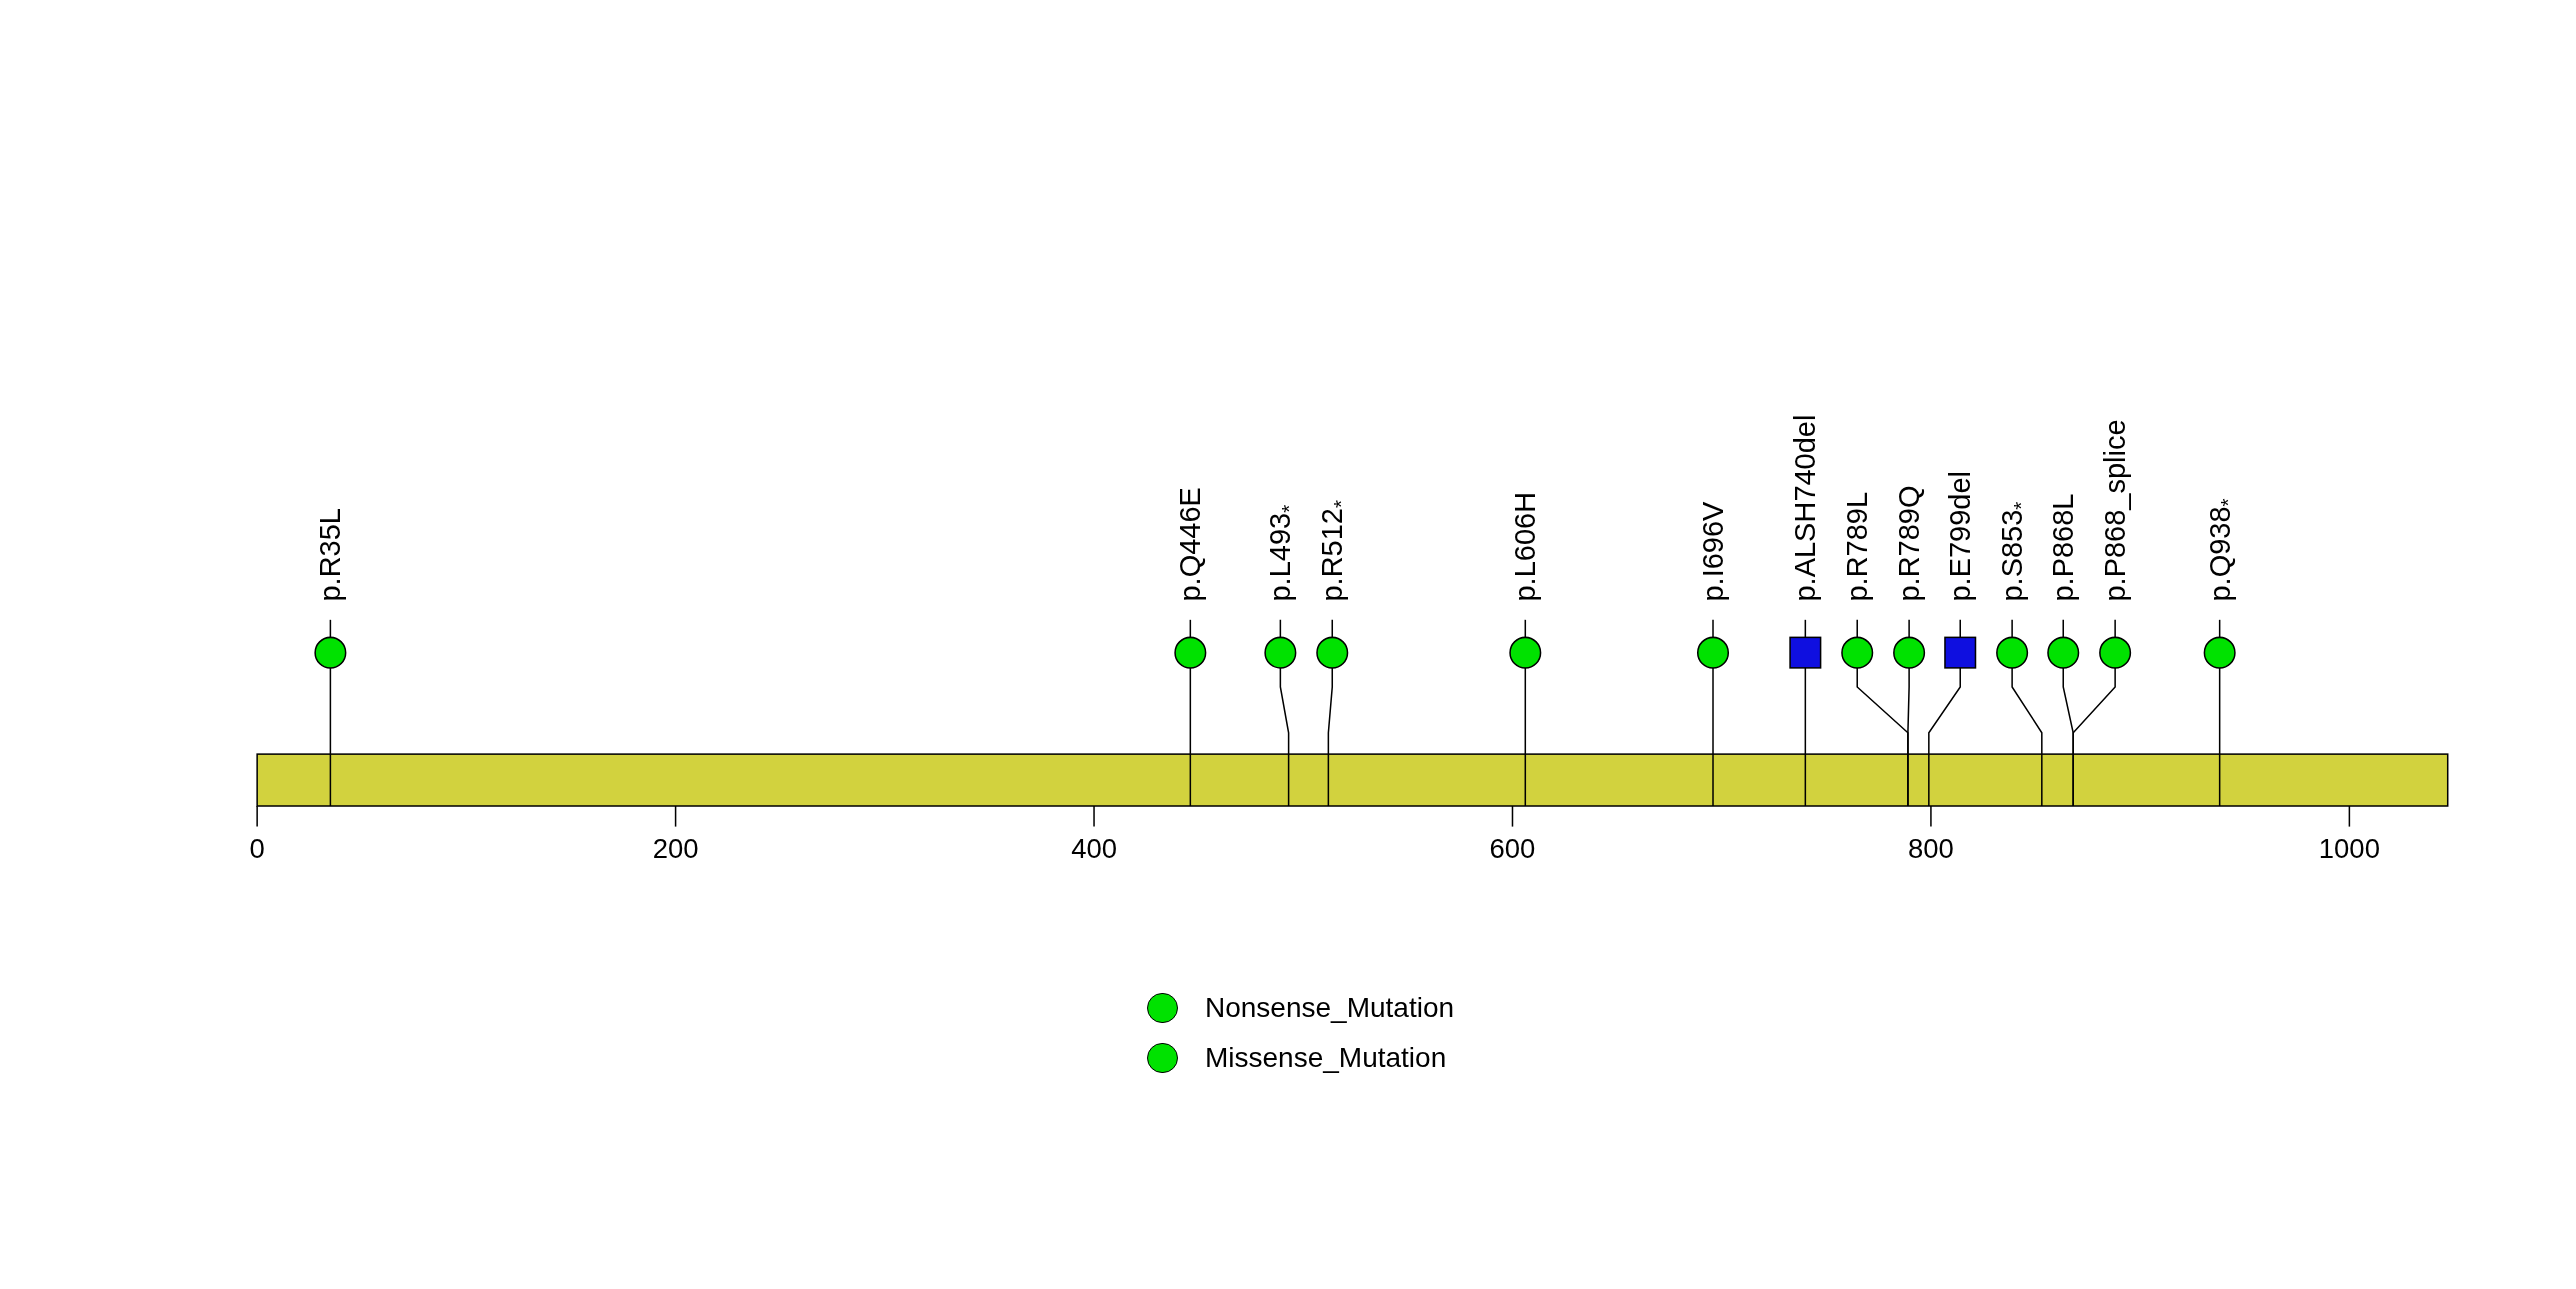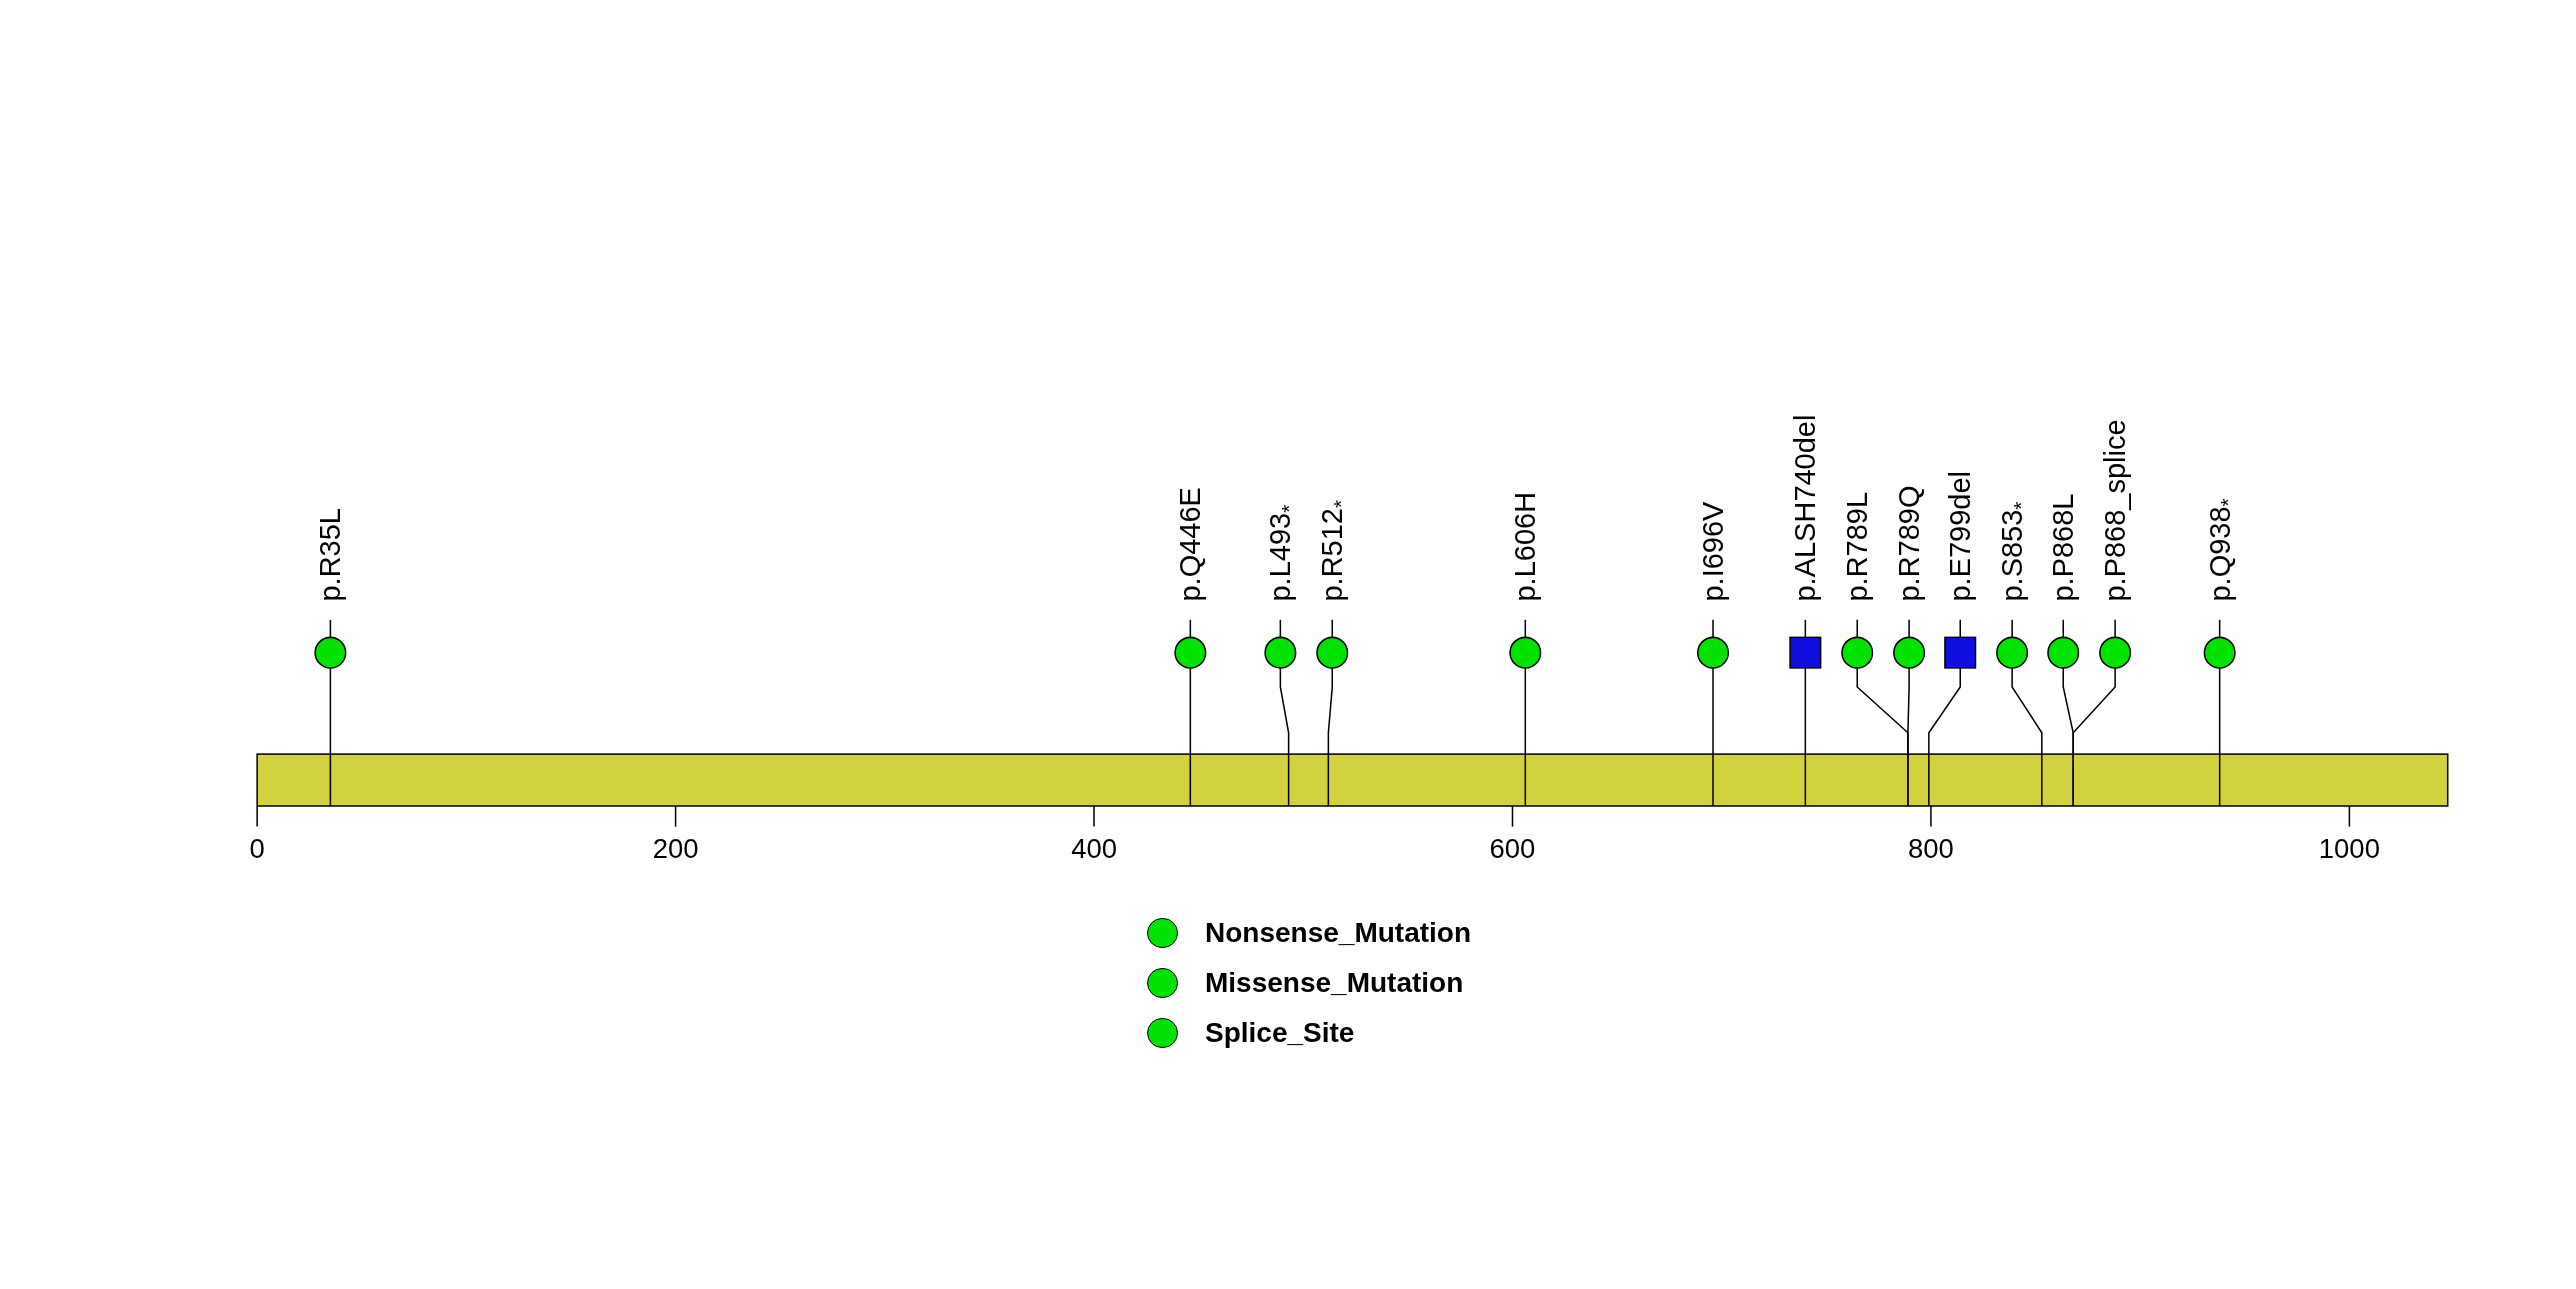--- a/index.html
+++ b/index.html
@@ -16,22 +16,21 @@
     overflow: hidden;
   }
   #plot {
     position: absolute;
     left: 0;
     top: 0;
   }
   .legend {
     position: absolute;
     left: 1147px;
-    top: 908px;
-    font-weight: bold;
+    top: 983px;
   }
   .legend-row {
     display: flex;
     align-items: center;
     height: 50px;
   }
   .legend-marker {
     width: 30.5px;
     height: 30.5px;
     box-sizing: border-box;
@@ -111,19 +110,15 @@
 
   <div class="legend">
     <div class="legend-row">
       <span class="legend-marker circle" id="lm0" style="background: rgb(0, 226, 0);"></span>
       <span class="legend-label">Nonsense_Mutation</span>
     </div>
     <div class="legend-row">
       <span class="legend-marker circle" id="lm1" style="background: rgb(0, 226, 0);"></span>
       <span class="legend-label">Missense_Mutation</span>
     </div>
-    <div class="legend-row">
-      <span class="legend-marker circle" id="lm3" style="background: rgb(0, 226, 0);"></span>
-      <span class="legend-label">Splice_Site</span>
-    </div>
   </div>
 </div>
 
 
 </body></html>

